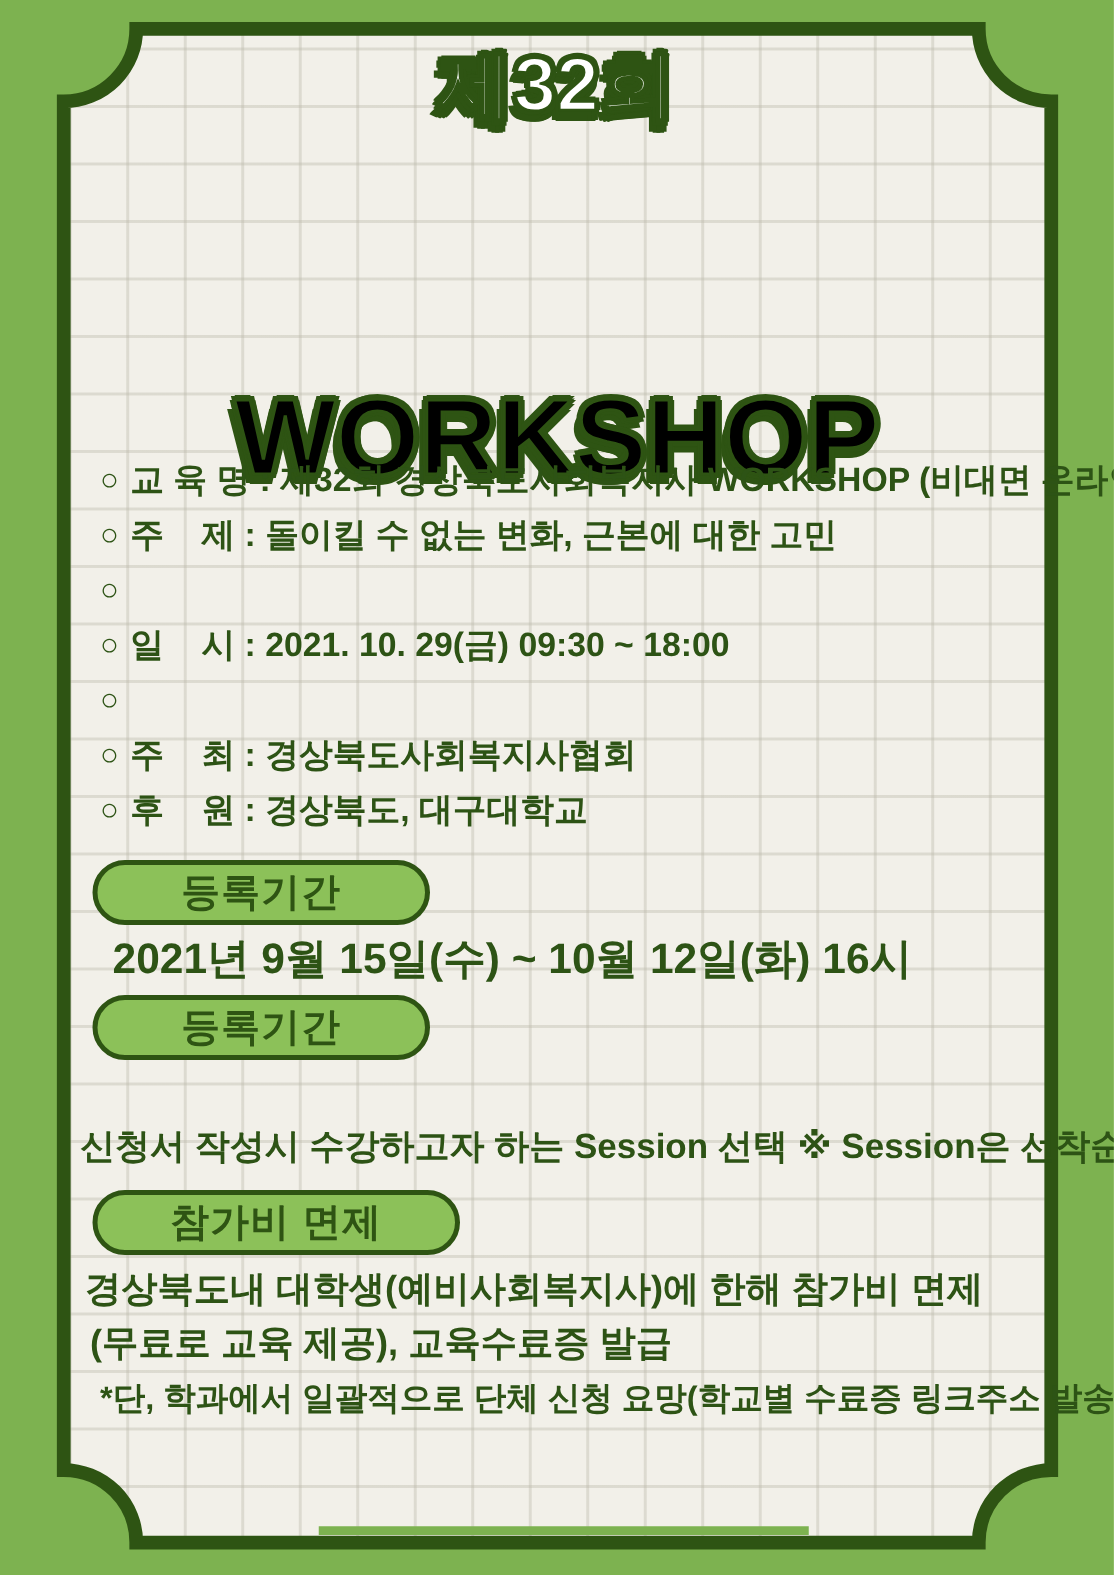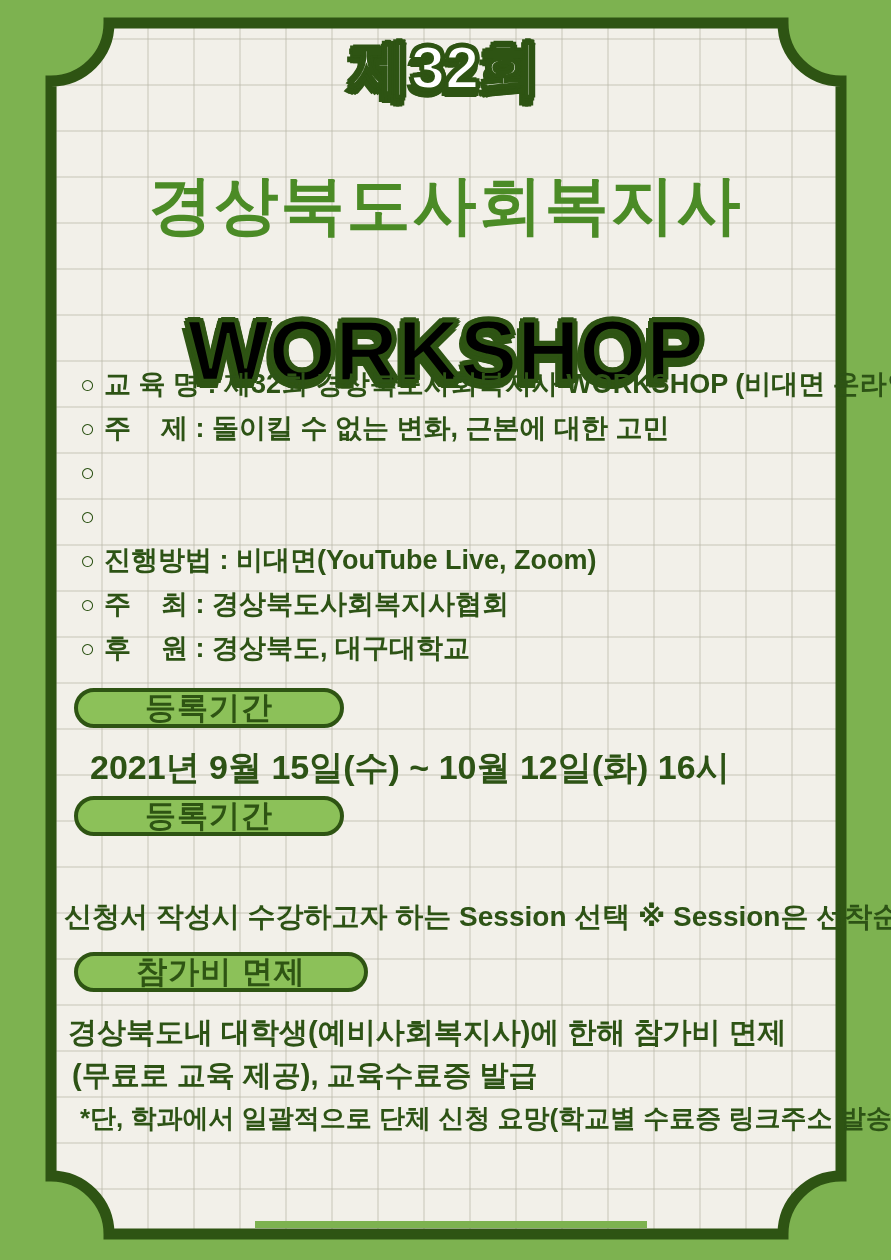--- a/index.html
+++ b/index.html
@@ -60,21 +60,21 @@
   .bullet{
     color:#2d5315;font-size:25px;font-weight:bold;
     margin-right:9px;line-height:1;flex:0 0 auto;
   }
   .info-text{
     color:#2d5315;font-size:27px;font-weight:bold;
     white-space:pre;line-height:1;
   }
 
   .badge{
-    position:absolute;left:74px;height:40px;
+    position:absolute;left:74px;height:52px;
     background:#8cc159;border:4px solid #2e5413;border-radius:28px;
     display:flex;align-items:center;justify-content:center;
     box-sizing:border-box;
     text-align:center;
   }
   .badge span{color:#2e5413;font-size:31px;font-weight:bold;letter-spacing:1px;}
   .badge-1{top:688px;width:270px;}
   .badge-2{top:796px;width:270px;}
   .badge-3{top:952px;width:294px;}
 
@@ -99,41 +99,40 @@
     <path d="M0 0 H891 V1260 H0 Z
              M109 23 H783 A58 58 0 0 0 841 81 V1176 A58 58 0 0 0 783 1234 H109 A58 58 0 0 0 51 1176 V81 A58 58 0 0 0 109 23 Z" fill="#7db250" fill-rule="evenodd"></path>
     <path d="M109 23 H783 A58 58 0 0 0 841 81 V1176 A58 58 0 0 0 783 1234 H109 A58 58 0 0 0 51 1176 V81 A58 58 0 0 0 109 23 Z" fill="none" stroke="#2e5413" stroke-width="11"></path>
   </svg>
 
   <div class="bottom-strip"></div>
 
   <div class="content">
 
     <h1 class="t1">제32회</h1>
-    <h1 class="t2">경상북도사회복지사</h1>
     <h1 class="t3">WORKSHOP</h1>
 
     <div class="info-list">
       <div class="info-row">
         <span class="bullet">○</span>
         <span class="info-text">교 육 명 : 제32회 경상북도사회복지사 WORKSHOP (비대면 온라인)</span>
       </div>
       <div class="info-row">
         <span class="bullet">○</span>
         <span class="info-text">주    제 : 돌이킬 수 없는 변화, 근본에 대한 고민</span>
       </div>
       <div class="info-row">
         <span class="bullet">○</span>
       </div>
       <div class="info-row">
         <span class="bullet">○</span>
+        <span class="info-text">일    시 : 2021. 10. 29(금) 09:30 ~ 18:00</span>
       </div>
       <div class="info-row">
         <span class="bullet">○</span>
-        <span class="info-text">진행방법 : 비대면(YouTube Live, Zoom)</span>
       </div>
       <div class="info-row">
         <span class="bullet">○</span>
         <span class="info-text">주    최 : 경상북도사회복지사협회</span>
       </div>
       <div class="info-row">
         <span class="bullet">○</span>
         <span class="info-text">후    원 : 경상북도, 대구대학교</span>
       </div>
     </div>

